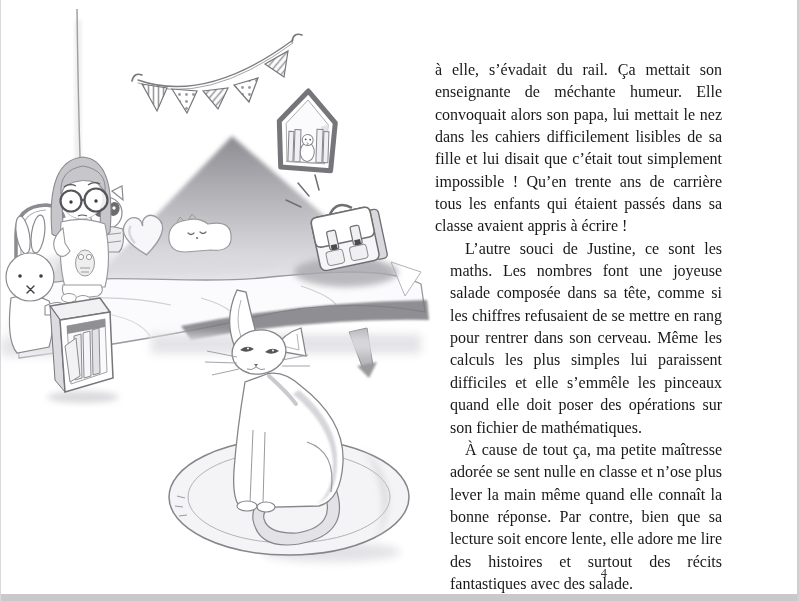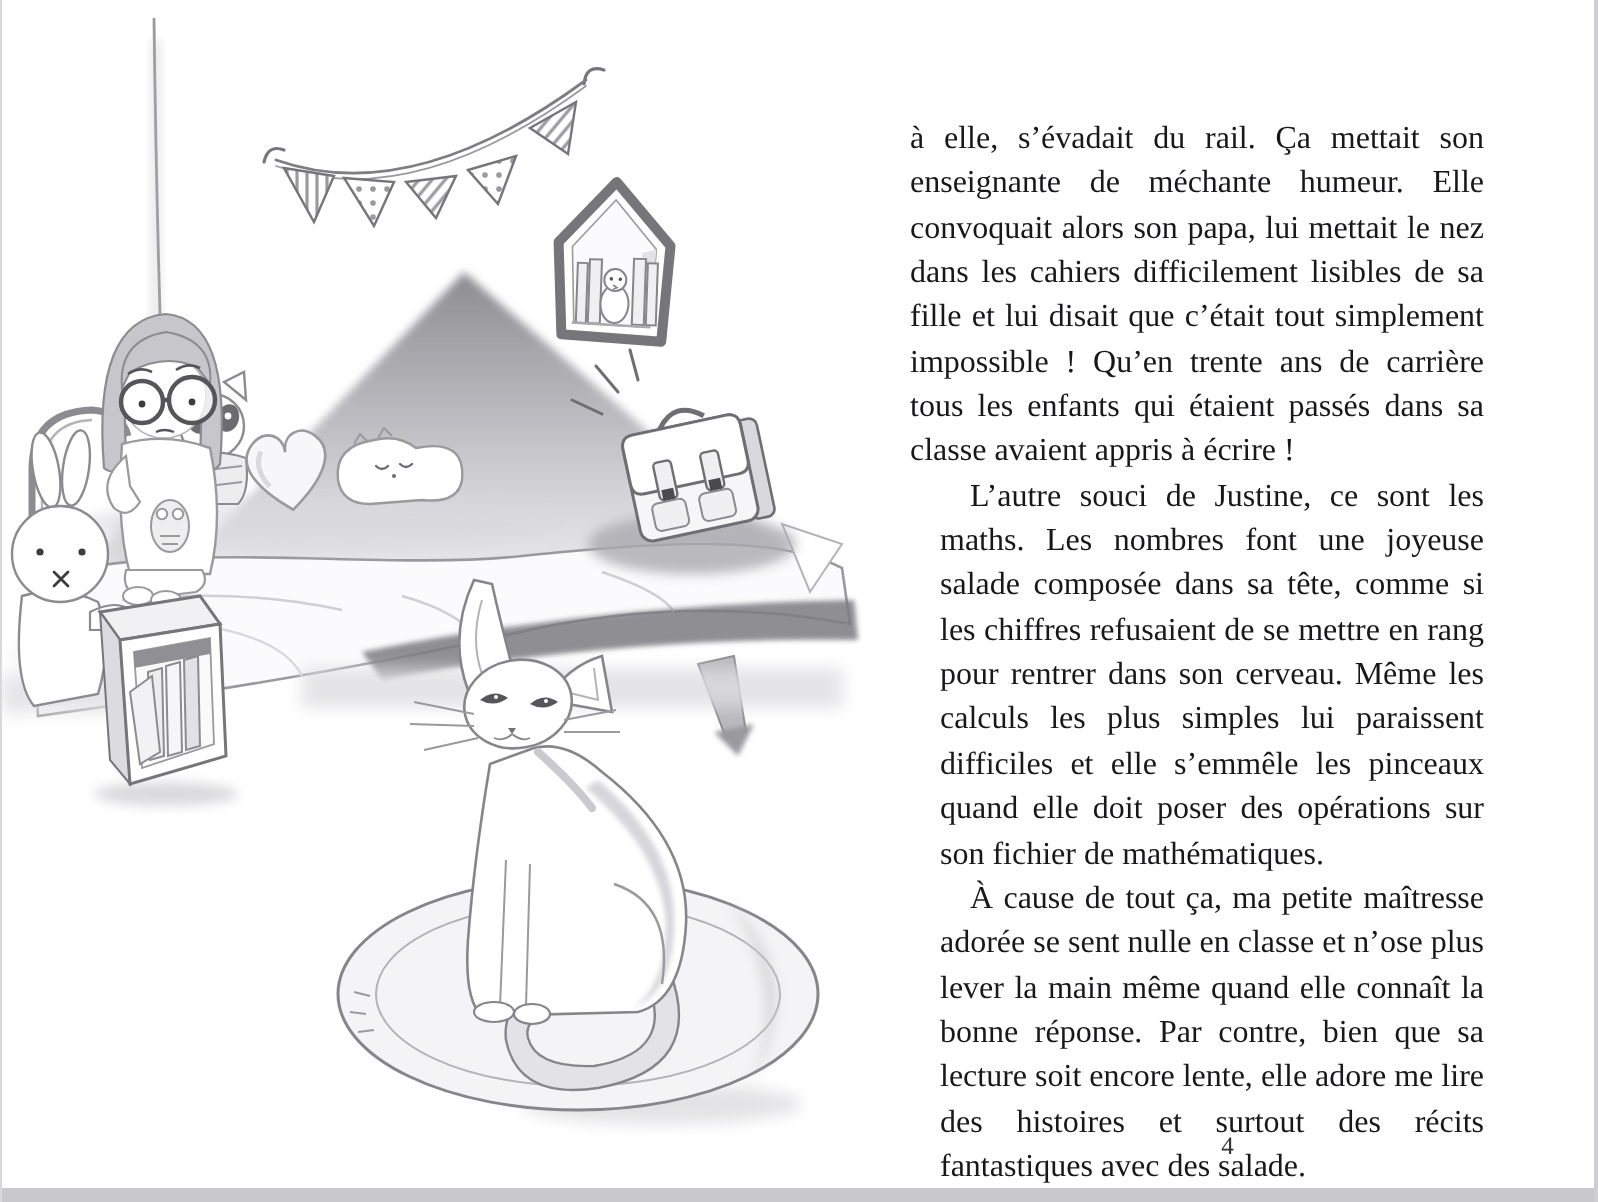--- a/index.html
+++ b/index.html
@@ -15,21 +15,21 @@
   }
   .bottom-bar{
     position:absolute;left:0;right:0;bottom:0;height:7px;
     background:#c9c9cb;
   }
   .page-left{
     position:absolute;left:0;top:0;width:432px;height:594px;
   }
   .page-left svg{display:block;width:432px;height:594px;}
   .page-right{
-    position:absolute;left:430px;top:0;right:0;height:584px;
+    position:absolute;left:410px;top:0;right:0;height:584px;
   }
   .text-block{
     position:absolute;left:24px;top:59px;width:287px;
     font-size:16px;line-height:22.35px;
     color:#18181a;
     text-align:justify;
     hyphens:auto;-webkit-hyphens:auto;
   }
   .text-block p{margin:0;padding:0;}
   .text-block p.indent{text-indent:15px;margin-left:15px;}

